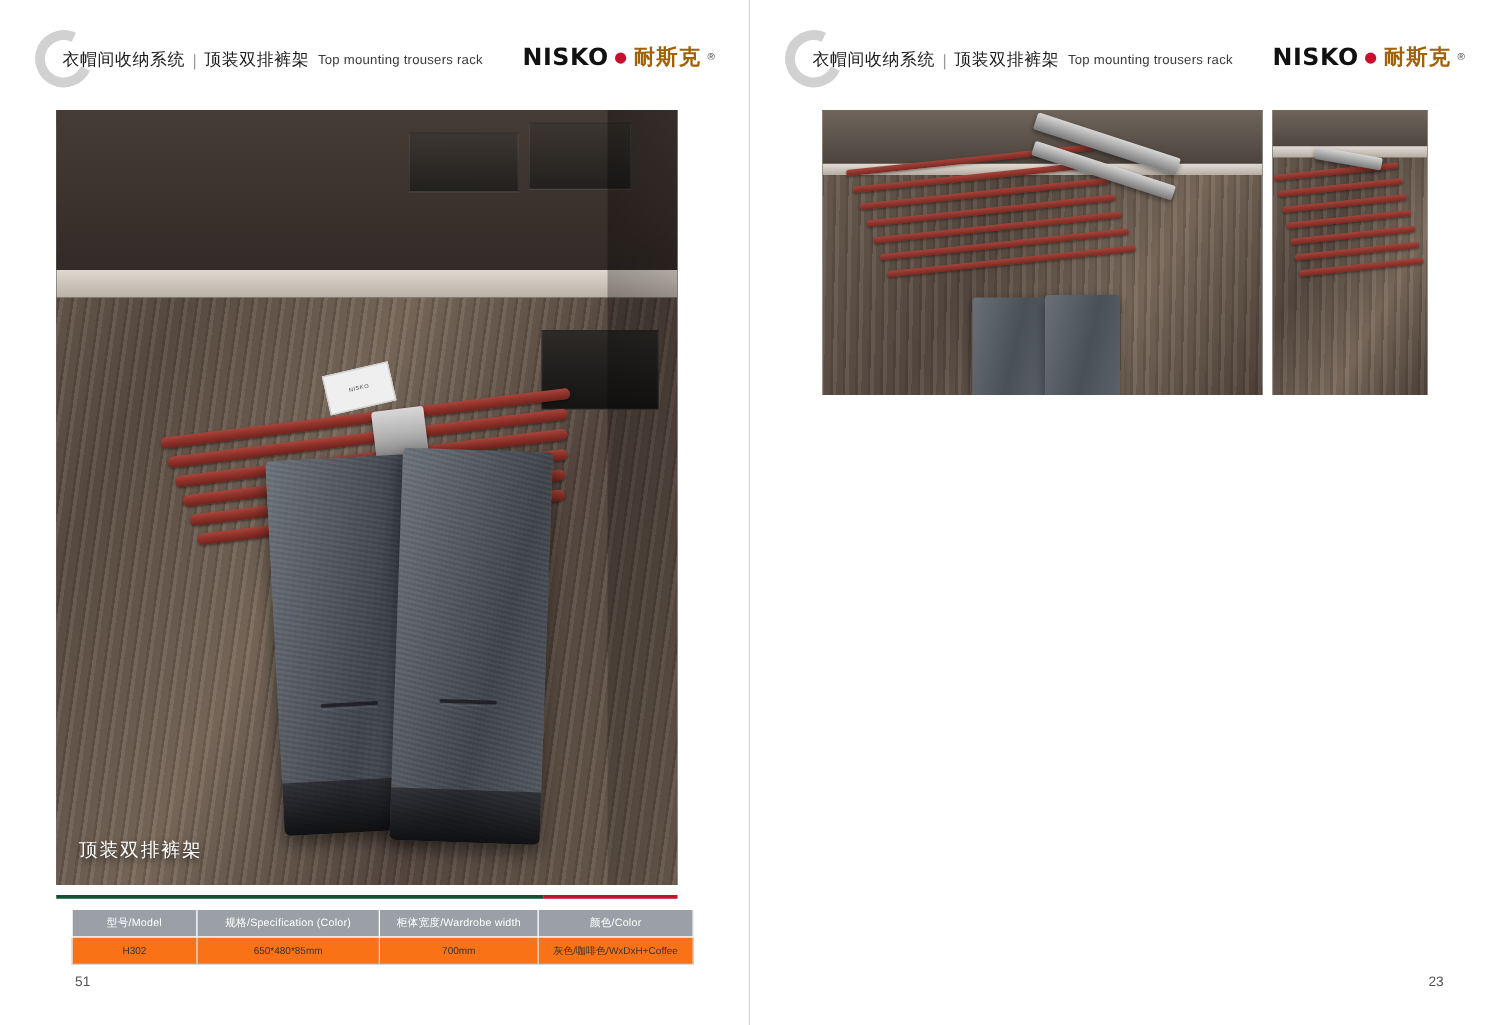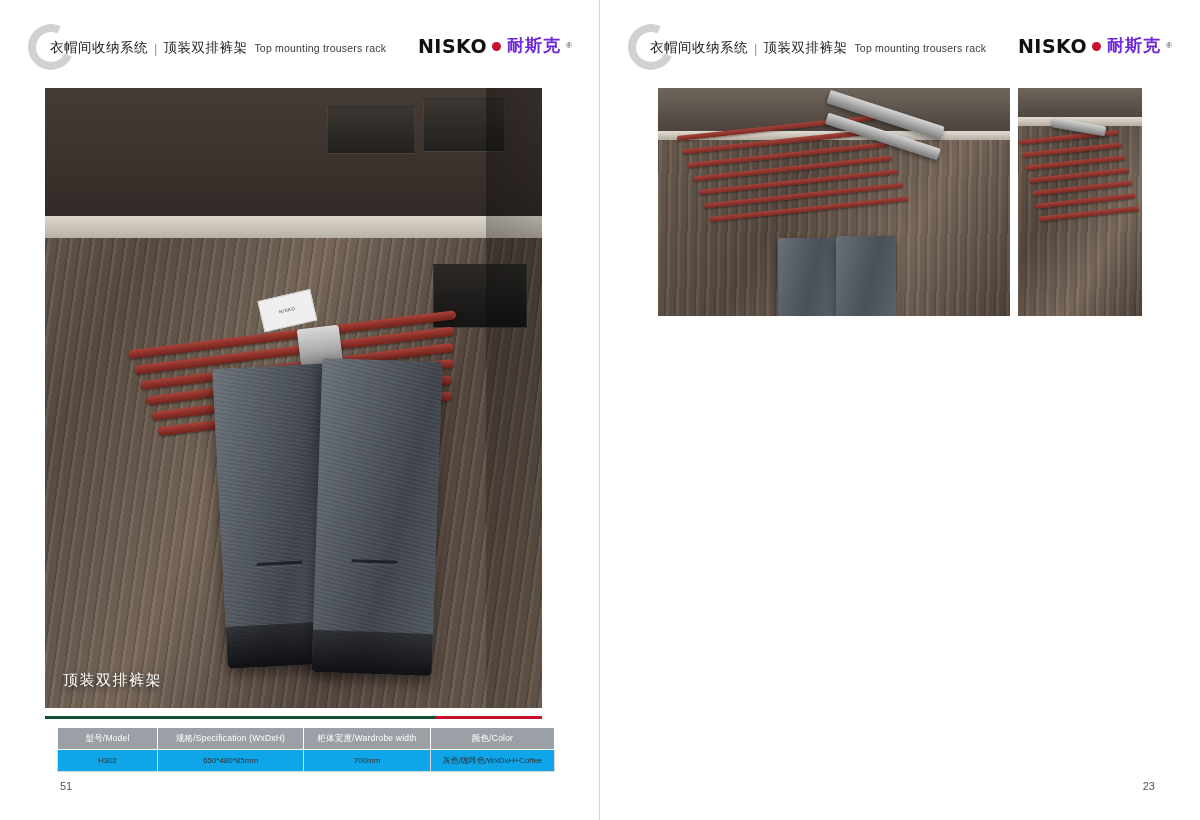--- a/index.html
+++ b/index.html
@@ -118,21 +118,21 @@
     height: 9px;
     border-radius: 50%;
     background: #c8102e;
     margin: 0 1px 0 0;
     position: relative;
     top: 1px;
   }
   .brand-cn {
     font-size: 17px;
     font-weight: 700;
-    color: #6d28d9;
+    color: #a16207;
     letter-spacing: 1px;
   }
   .brand-r {
     font-size: 8px;
     vertical-align: super;
     color: #444;
   }
 
   
   .hero {
@@ -286,21 +286,21 @@
   .spec-table th {
     background: #9aa0a6;
     color: #fff;
     font-weight: 400;
     font-size: 8.5px;
     height: 19px;
     border: 1px solid #ffffff;
     letter-spacing: .2px;
   }
   .spec-table td {
-    background: #0ea5e9;
+    background: #f97316;
     color: #333;
     font-size: 8px;
     height: 19px;
     text-align: center;
     border: 1px solid #d9d9d9;
   }
 
   .folio {
     position: absolute;
     bottom: 28px;
@@ -417,21 +417,21 @@
     <table class="spec-table">
       <colgroup>
         <col style="width:100px">
         <col style="width:146px">
         <col style="width:127px">
         <col style="width:124px">
       </colgroup>
       <thead>
         <tr>
           <th>型号/Model</th>
-          <th>规格/Specification (WxDxH)</th>
+          <th>规格/Specification (Color)</th>
           <th>柜体宽度/Wardrobe width</th>
           <th>颜色/Color</th>
         </tr>
       </thead>
       <tbody>
         <tr>
           <td>H302</td>
           <td>650*480*85mm</td>
           <td>700mm</td>
           <td>灰色/咖啡色/WxDxH+Coffee</td>

